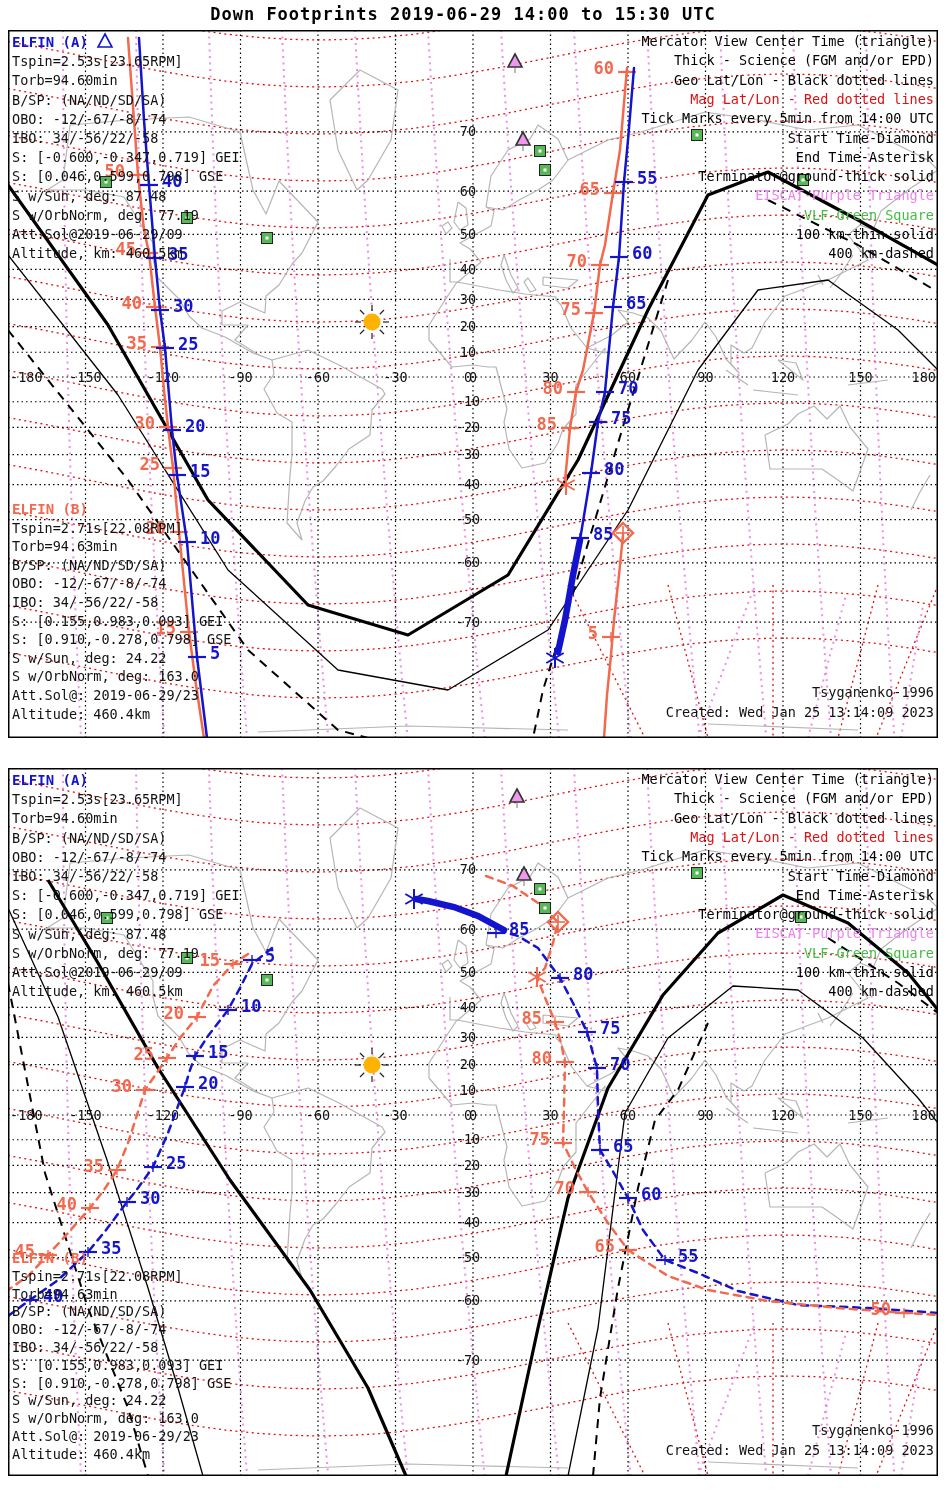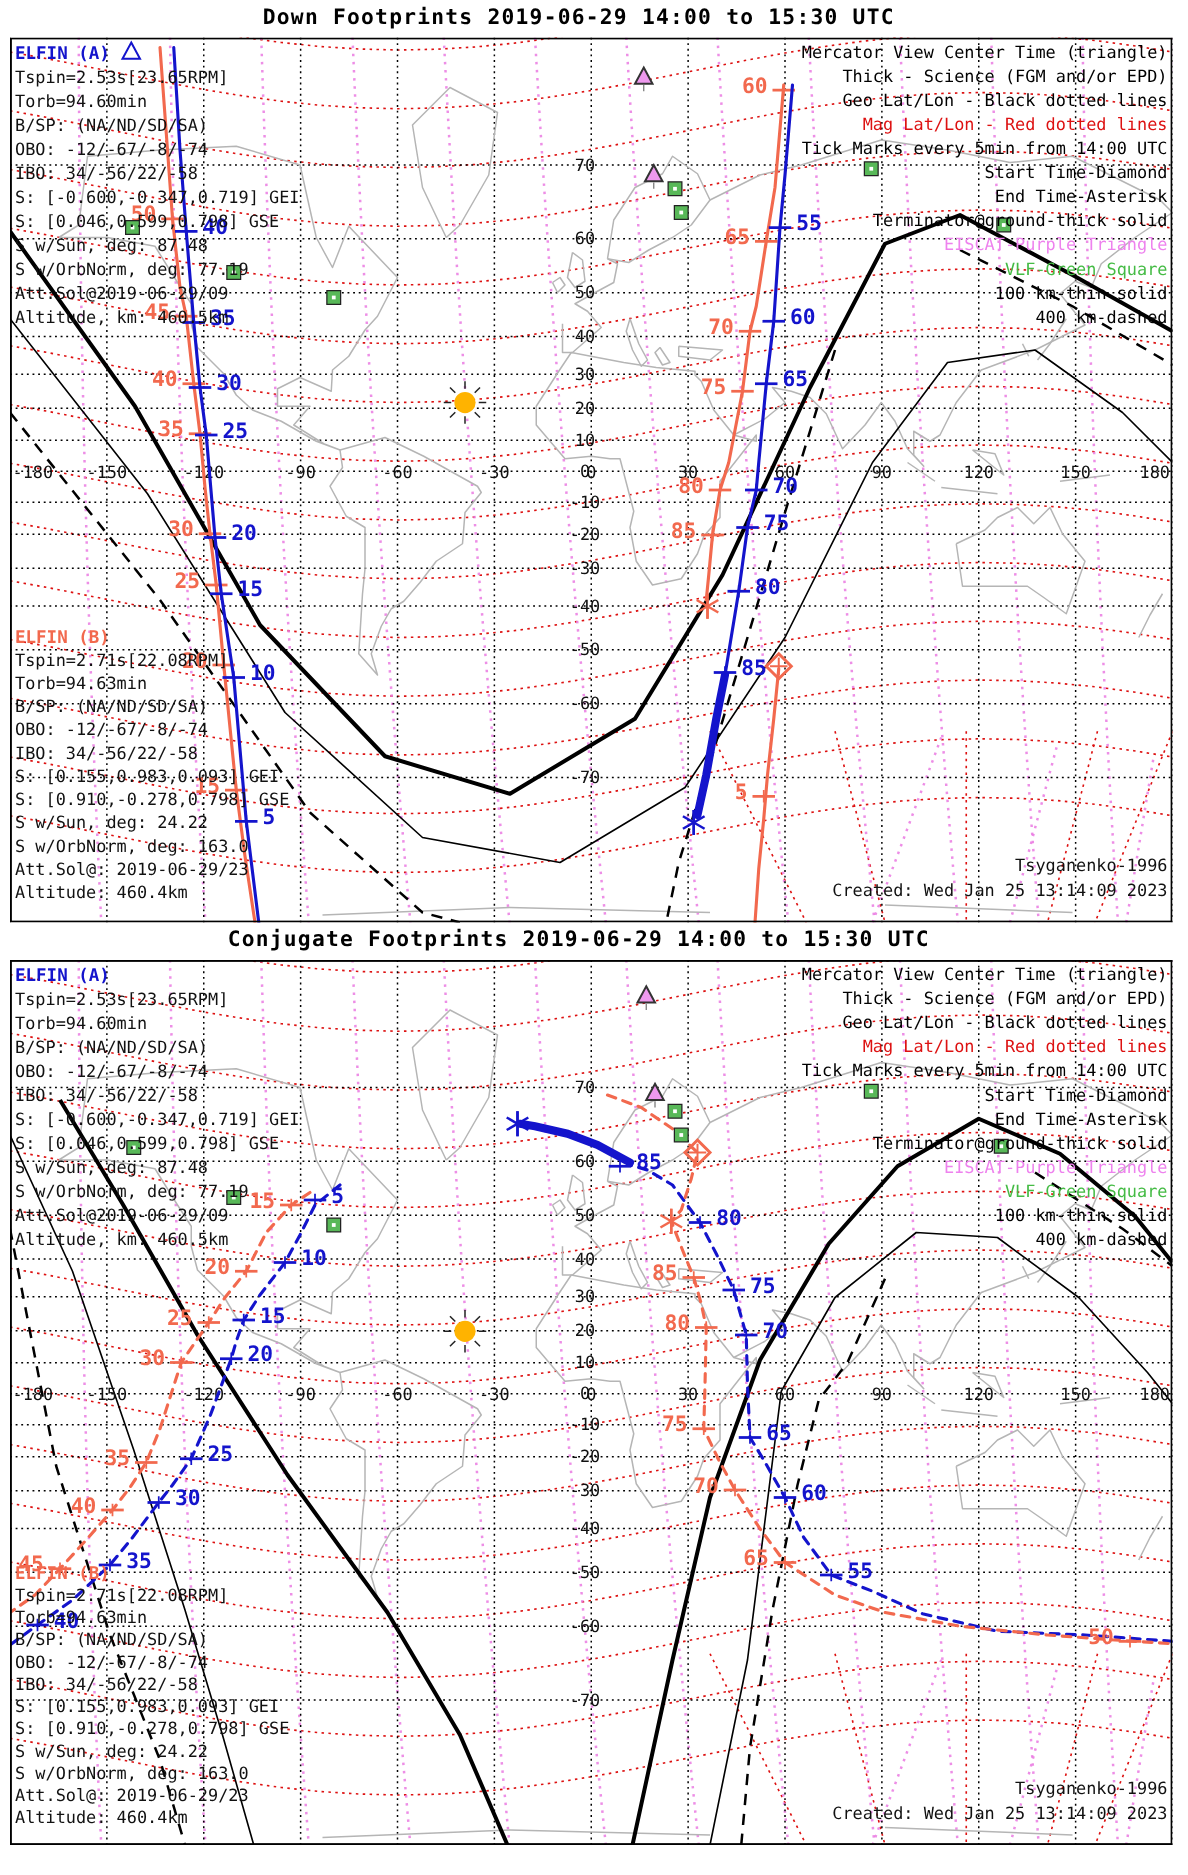--- a/index.html
+++ b/index.html
@@ -331,21 +331,20 @@
         <text x="4" y="670" font-size="13.5px" fill="#111">Att.Sol@: 2019-06-29/23</text>
         <text x="4" y="688.6" font-size="13.5px" fill="#111">Altitude: 460.4km</text>
       </g>
       <g>
         <text x="926" y="667" text-anchor="end" font-size="13.5px" fill="#111">Tsyganenko-1996</text>
         <text x="926" y="687" text-anchor="end" font-size="13.5px" fill="#111">Created: Wed Jan 25 13:14:09 2023</text>
       </g>
       <rect x="0.75" y="0.75" width="928.5" height="706.5" fill="none" stroke="#000" stroke-width="1.5"></rect>
     </svg>
 
-<div class="panel-title" style="top:742px;">Conjugate Footprints 2019-06-29 14:00 to 15:30 UTC</div>
 <svg id="map1" width="930" height="708" style="top:768px;">
       <g>
         <polyline stroke="#dd1111" stroke-width="1.3" stroke-dasharray="2 3.5" points="0,-35.4 31,-29.8 62,-23.6 93,-17.4 124,-11.2 155,-5.4 186,-0.3 217,4 248,7.2 279,9.2 310,10 341,9.4 372,7.6 403,4.6 434,0.4 465,-4.6 496,-10.2 527,-16.4 558,-22.6 589,-28.8 620,-34.6 651,-39.7 682,-44 713,-47.2 744,-49.2 775,-50 806,-49.4 837,-47.6 868,-44.6 899,-40.4 930,-35.4" fill="none"></polyline>
         <polyline stroke="#dd1111" stroke-width="1.3" stroke-dasharray="2 3.5" points="0,11.6 31,17.2 62,23.4 93,29.6 124,35.8 155,41.6 186,46.7 217,51 248,54.2 279,56.2 310,57 341,56.4 372,54.6 403,51.6 434,47.4 465,42.4 496,36.8 527,30.6 558,24.4 589,18.2 620,12.4 651,7.3 682,3 713,-0.2 744,-2.2 775,-3 806,-2.4 837,-0.6 868,2.4 899,6.6 930,11.6" fill="none"></polyline>
         <polyline stroke="#dd1111" stroke-width="1.3" stroke-dasharray="2 3.5" points="0,58.6 31,64.2 62,70.4 93,76.6 124,82.8 155,88.6 186,93.7 217,98 248,101.2 279,103.2 310,104 341,103.4 372,101.6 403,98.6 434,94.4 465,89.4 496,83.8 527,77.6 558,71.4 589,65.2 620,59.4 651,54.3 682,50 713,46.8 744,44.8 775,44 806,44.6 837,46.4 868,49.4 899,53.6 930,58.6" fill="none"></polyline>
         <polyline stroke="#dd1111" stroke-width="1.3" stroke-dasharray="2 3.5" points="0,105.6 31,111.2 62,117.4 93,123.6 124,129.8 155,135.6 186,140.7 217,145 248,148.2 279,150.2 310,151 341,150.4 372,148.6 403,145.6 434,141.4 465,136.4 496,130.8 527,124.6 558,118.4 589,112.2 620,106.4 651,101.3 682,97 713,93.8 744,91.8 775,91 806,91.6 837,93.4 868,96.4 899,100.6 930,105.6" fill="none"></polyline>
         <polyline stroke="#dd1111" stroke-width="1.3" stroke-dasharray="2 3.5" points="0,152.6 31,158.2 62,164.4 93,170.6 124,176.8 155,182.6 186,187.7 217,192 248,195.2 279,197.2 310,198 341,197.4 372,195.6 403,192.6 434,188.4 465,183.4 496,177.8 527,171.6 558,165.4 589,159.2 620,153.4 651,148.3 682,144 713,140.8 744,138.8 775,138 806,138.6 837,140.4 868,143.4 899,147.6 930,152.6" fill="none"></polyline>
         <polyline stroke="#dd1111" stroke-width="1.3" stroke-dasharray="2 3.5" points="0,199.6 31,205.2 62,211.4 93,217.6 124,223.8 155,229.6 186,234.7 217,239 248,242.2 279,244.2 310,245 341,244.4 372,242.6 403,239.6 434,235.4 465,230.4 496,224.8 527,218.6 558,212.4 589,206.2 620,200.4 651,195.3 682,191 713,187.8 744,185.8 775,185 806,185.6 837,187.4 868,190.4 899,194.6 930,199.6" fill="none"></polyline>
         <polyline stroke="#dd1111" stroke-width="1.3" stroke-dasharray="2 3.5" points="0,246.6 31,252.2 62,258.4 93,264.6 124,270.8 155,276.6 186,281.7 217,286 248,289.2 279,291.2 310,292 341,291.4 372,289.6 403,286.6 434,282.4 465,277.4 496,271.8 527,265.6 558,259.4 589,253.2 620,247.4 651,242.3 682,238 713,234.8 744,232.8 775,232 806,232.6 837,234.4 868,237.4 899,241.6 930,246.6" fill="none"></polyline>
         <polyline stroke="#dd1111" stroke-width="1.3" stroke-dasharray="2 3.5" points="0,293.6 31,299.2 62,305.4 93,311.6 124,317.8 155,323.6 186,328.7 217,333 248,336.2 279,338.2 310,339 341,338.4 372,336.6 403,333.6 434,329.4 465,324.4 496,318.8 527,312.6 558,306.4 589,300.2 620,294.4 651,289.3 682,285 713,281.8 744,279.8 775,279 806,279.6 837,281.4 868,284.4 899,288.6 930,293.6" fill="none"></polyline>

